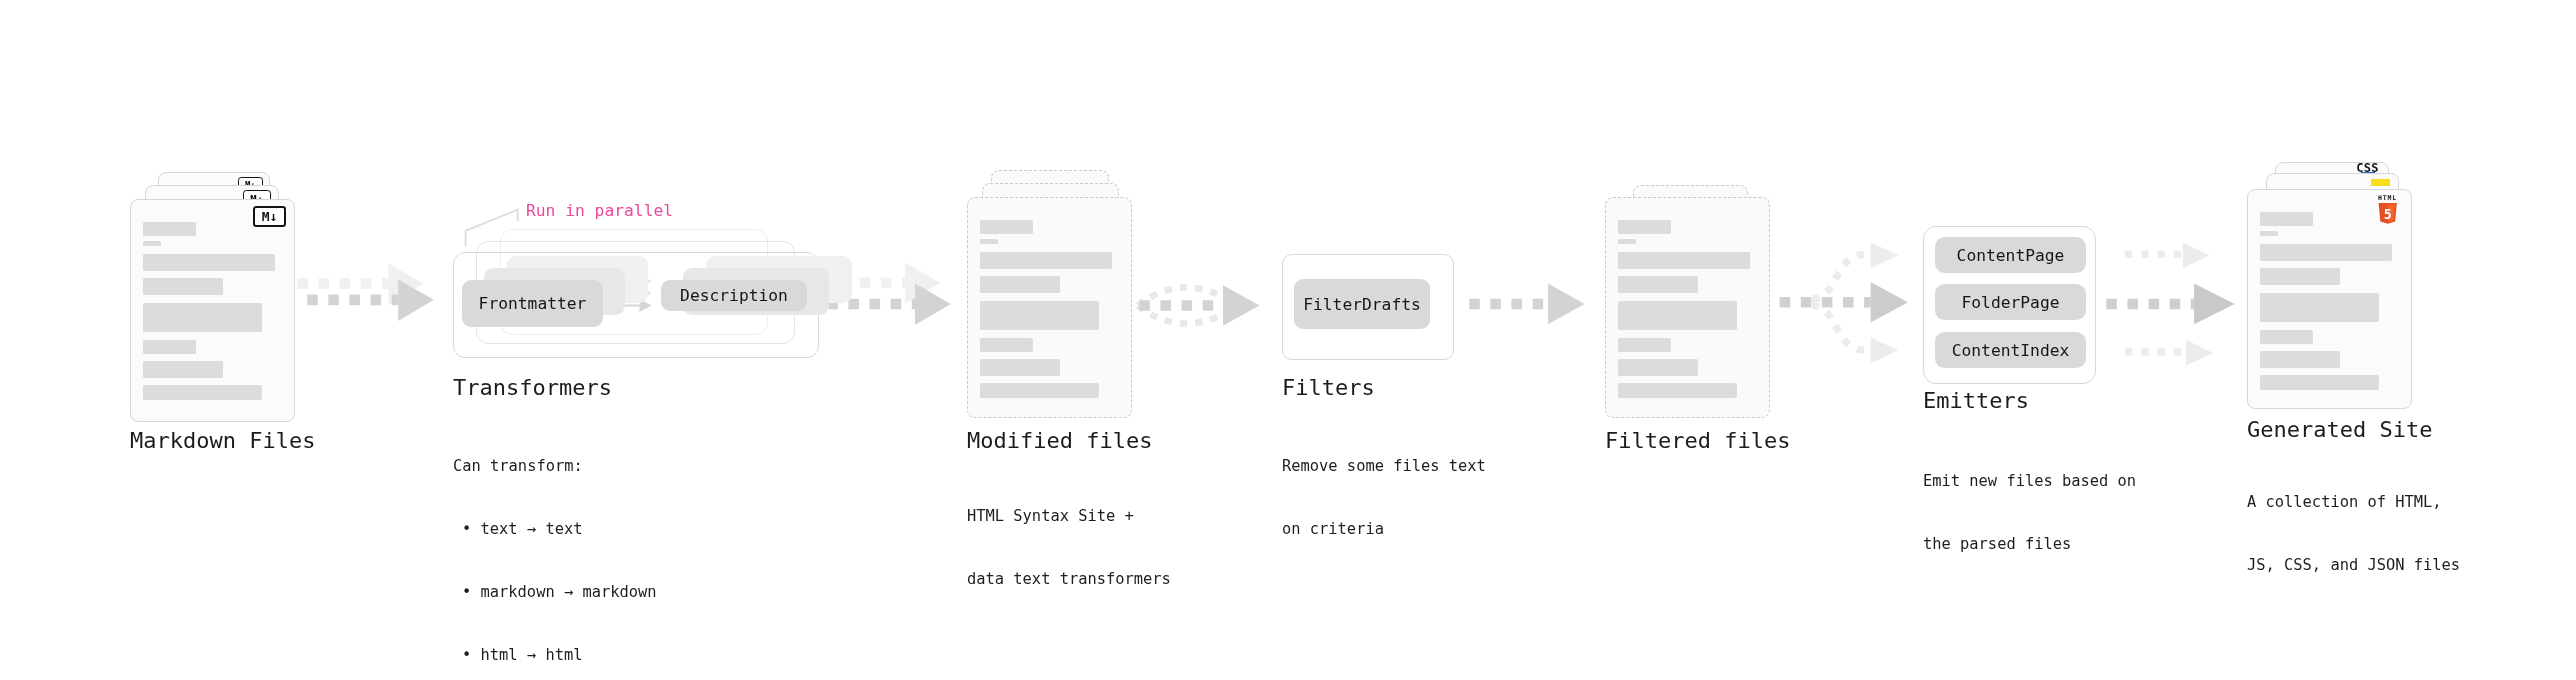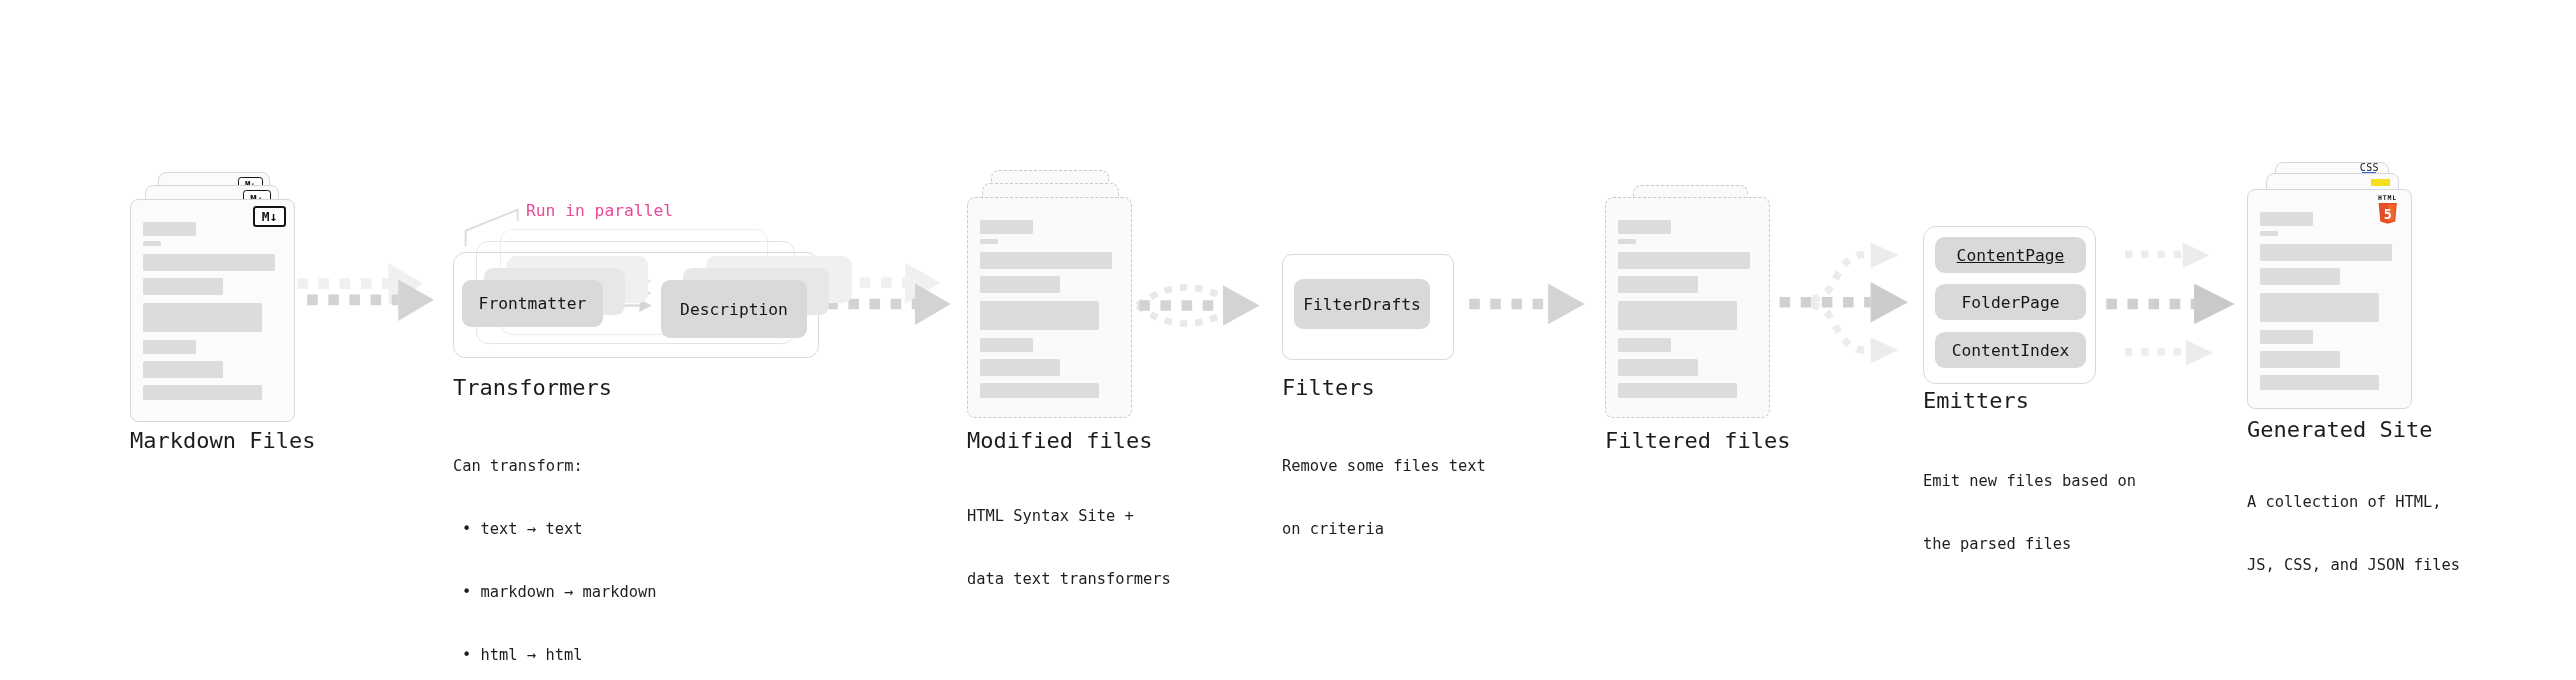--- a/index.html
+++ b/index.html
@@ -39,21 +39,21 @@
 
   
   .md-badge{position:absolute;background:#ffffff;border:2px solid #141414;border-radius:3.3px;
             display:flex;align-items:center;justify-content:center;font-weight:bold;color:#141414;box-sizing:border-box;}
   .md-badge.front{width:32.5px;height:21px;font-size:13px;}
   .md-badge.mid{width:28px;height:17px;font-size:10.6px;border-width:1.6px;}
   .md-badge.back{width:24.4px;height:15.4px;font-size:9px;border-width:1.6px;}
 
   
   .css-badge{position:absolute;display:flex;flex-direction:column;align-items:center;}
-  .css-badge .word{font-size:10px;font-weight:normal;color:#141414;line-height:6.5px;letter-spacing:0.4px;text-align:center;}
+  .css-badge .word{font-size:12px;font-weight:bold;color:#141414;line-height:6.5px;letter-spacing:0.4px;text-align:center;}
   .css-badge .rulebar{width:14px;height:3.3px;background:#2d6ae3;margin-top:0.8px;}
   .js-badge{position:absolute;width:18.7px;height:7.3px;background:#f7df1e;}
   .html5-icon{position:absolute;display:flex;flex-direction:column;align-items:center;width:23px;}
   .html5-icon .word{font-size:6.5px;font-weight:bold;color:#141414;line-height:7.3px;letter-spacing:0.8px;}
   .html5-icon svg{width:19.5px;height:21px;margin-top:0.8px;}
 </style>
 </head>
 <body>
 
 <div class="canvas">
@@ -150,21 +150,21 @@
 
     <div class="obox ghost2" style="left:500px;top:229px;width:268px;height:106px;"></div>
     <div class="obox ghost1" style="left:476px;top:241px;width:319px;height:103px;"></div>
     <div class="obox" style="left:453px;top:252px;width:366px;height:106px;"></div>
 
     <div class="pill ghost2" style="left:507px;top:256px;width:141px;height:47px;"></div>
     <div class="pill ghost2" style="left:706px;top:256px;width:146px;height:47px;"></div>
     <div class="pill ghost1" style="left:484px;top:268px;width:141px;height:47px;"></div>
     <div class="pill ghost1" style="left:683px;top:268px;width:146px;height:47px;"></div>
     <div class="pill" style="left:462px;top:280px;width:141px;height:47px;">Frontmatter</div>
-    <div class="pill" style="left:661px;top:280px;width:146px;height:58px;">Description</div>
+    <div class="pill" style="left:661px;top:280px;width:146px;height:31px;">Description</div>
 
     <div class="label" style="left:453px;top:375px;">Transformers</div>
     <div class="desc" style="left:453px;top:414px;">
       <div>Can transform:</div>
       <div class="indent">• text → text</div>
       <div class="indent">• markdown → markdown</div>
       <div class="indent">• html → html</div>
     </div>
   </div>
 
@@ -208,21 +208,21 @@
       <div class="bar r3"></div>
       <div class="bar r4"></div>
       <div class="bar r5"></div>
       <div class="bar r6"></div>
     </div>
     <div class="label" style="left:1605px;top:428px;">Filtered files</div>
   </div>
 
   <div>
     <div class="obox" style="left:1923px;top:226px;width:173px;height:158px;border-radius:13px;"></div>
-    <div class="pill" style="left:1935px;top:237px;width:151px;height:36px;border-radius:9.8px;text-decoration:underline;">ContentPage</div>
+    <div class="pill" style="left:1935px;top:237px;width:151px;height:36px;border-radius:9.8px;">ContentPage</div>
     <div class="pill" style="left:1935px;top:284px;width:151px;height:36px;border-radius:9.8px;">FolderPage</div>
     <div class="pill" style="left:1935px;top:332px;width:151px;height:36px;border-radius:9.8px;">ContentIndex</div>
     <div class="label" style="left:1923px;top:388px;">Emitters</div>
     <div class="desc" style="left:1923px;top:429px;">
       <div>Emit new files based on</div>
       <div>the parsed files</div>
     </div>
   </div>
 
   <div>

